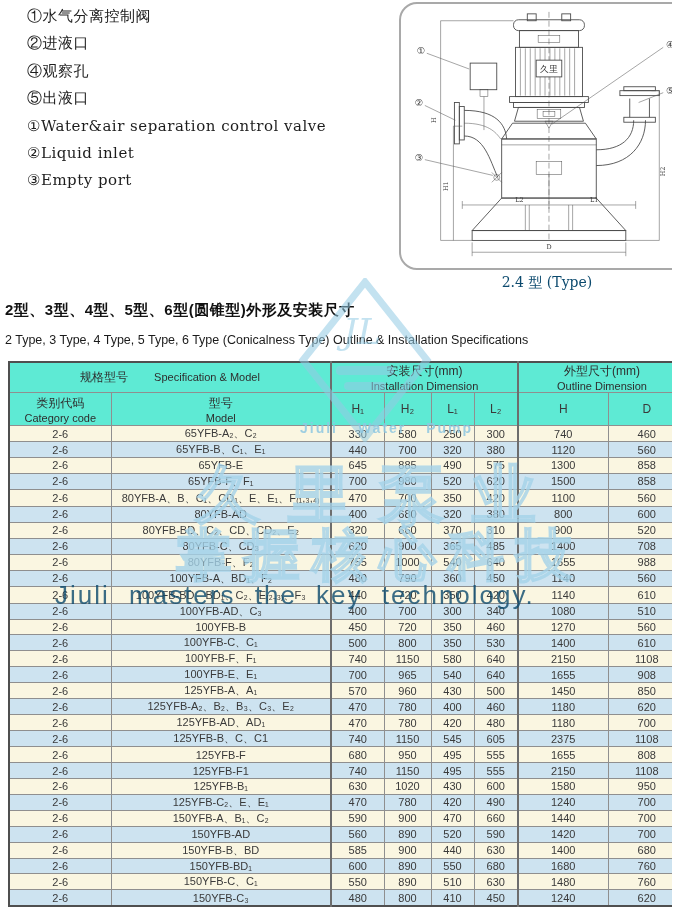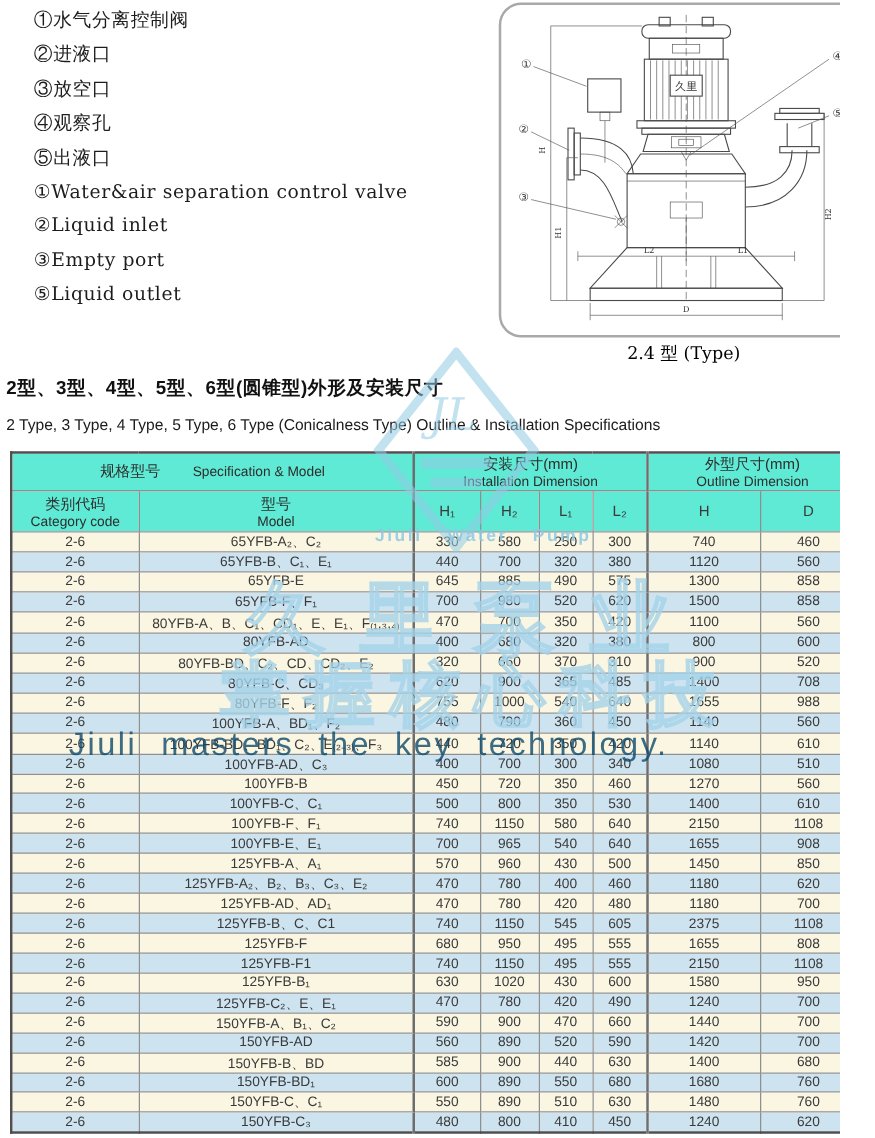--- a/index.html
+++ b/index.html
@@ -8,21 +8,21 @@
 
   
   .callout-list { position:absolute; left:27px; top:3px; font-family:"DejaVu Serif", serif;
                   font-size:15px; color:#1d1d1d; }
   .callout-list .li { height:27.4px; line-height:27.4px; white-space:nowrap; letter-spacing:0.5px; }
 
   
   .diagram-box { position:absolute; left:399px; top:2px; width:296px; height:268px;
                  border:2px solid #a9a9a9; border-radius:18px; background:#fff; }
   .diagram-caption { position:absolute; left:399px; top:274px; width:296px; text-align:center;
-                     font-family:"DejaVu Serif", serif; font-size:14px; color:#000000; }
+                     font-family:"DejaVu Serif", serif; font-size:14px; color:#0c4a6e; }
   .diagram-box svg { width:100%; height:100%; }
   .dwg { stroke:#4a4a4a; fill:none; stroke-width:0.9; }
   .dwg-thin { stroke:#4a4a4a; fill:none; stroke-width:0.5; }
   .dim { stroke:#5a5a5a; fill:none; stroke-width:0.55; }
   .dimtext { font-family:"DejaVu Serif", serif; font-size:6.5px; fill:#333; }
   .callout-mark { font-family:"DejaVu Serif", serif; font-size:9.5px; fill:#333; }
   .cjk-small { font-size:9px; fill:#333; }
 
   
   .sec-title { position:absolute; left:5px; top:301px; font-size:15px; font-weight:bold;
@@ -61,27 +61,25 @@
            letter-spacing:2px; word-spacing:10px; }
 </style>
 </head>
 <body>
 
 <div class="page">
 
   <div class="callout-list">
     <div class="li">①水气分离控制阀</div>
     <div class="li">②进液口</div>
-    <div class="li">③放空口</div>
     <div class="li">④观察孔</div>
     <div class="li">⑤出液口</div>
     <div class="li">①Water&amp;air separation control valve</div>
     <div class="li">②Liquid inlet</div>
     <div class="li">③Empty port</div>
-    <div class="li">⑤Liquid outlet</div>
   </div>
 
   <div class="diagram-box">
     <svg viewBox="0 0 296 268">
 
       <line class="dwg-thin" x1="150" y1="8" x2="150" y2="240" stroke-dasharray="6 3"></line>
 
       <rect class="dwg" x="128" y="10" width="9" height="7"></rect>
       <rect class="dwg" x="163" y="10" width="9" height="7"></rect>
       <rect class="dwg" x="114" y="16" width="72" height="11" rx="5"></rect>

